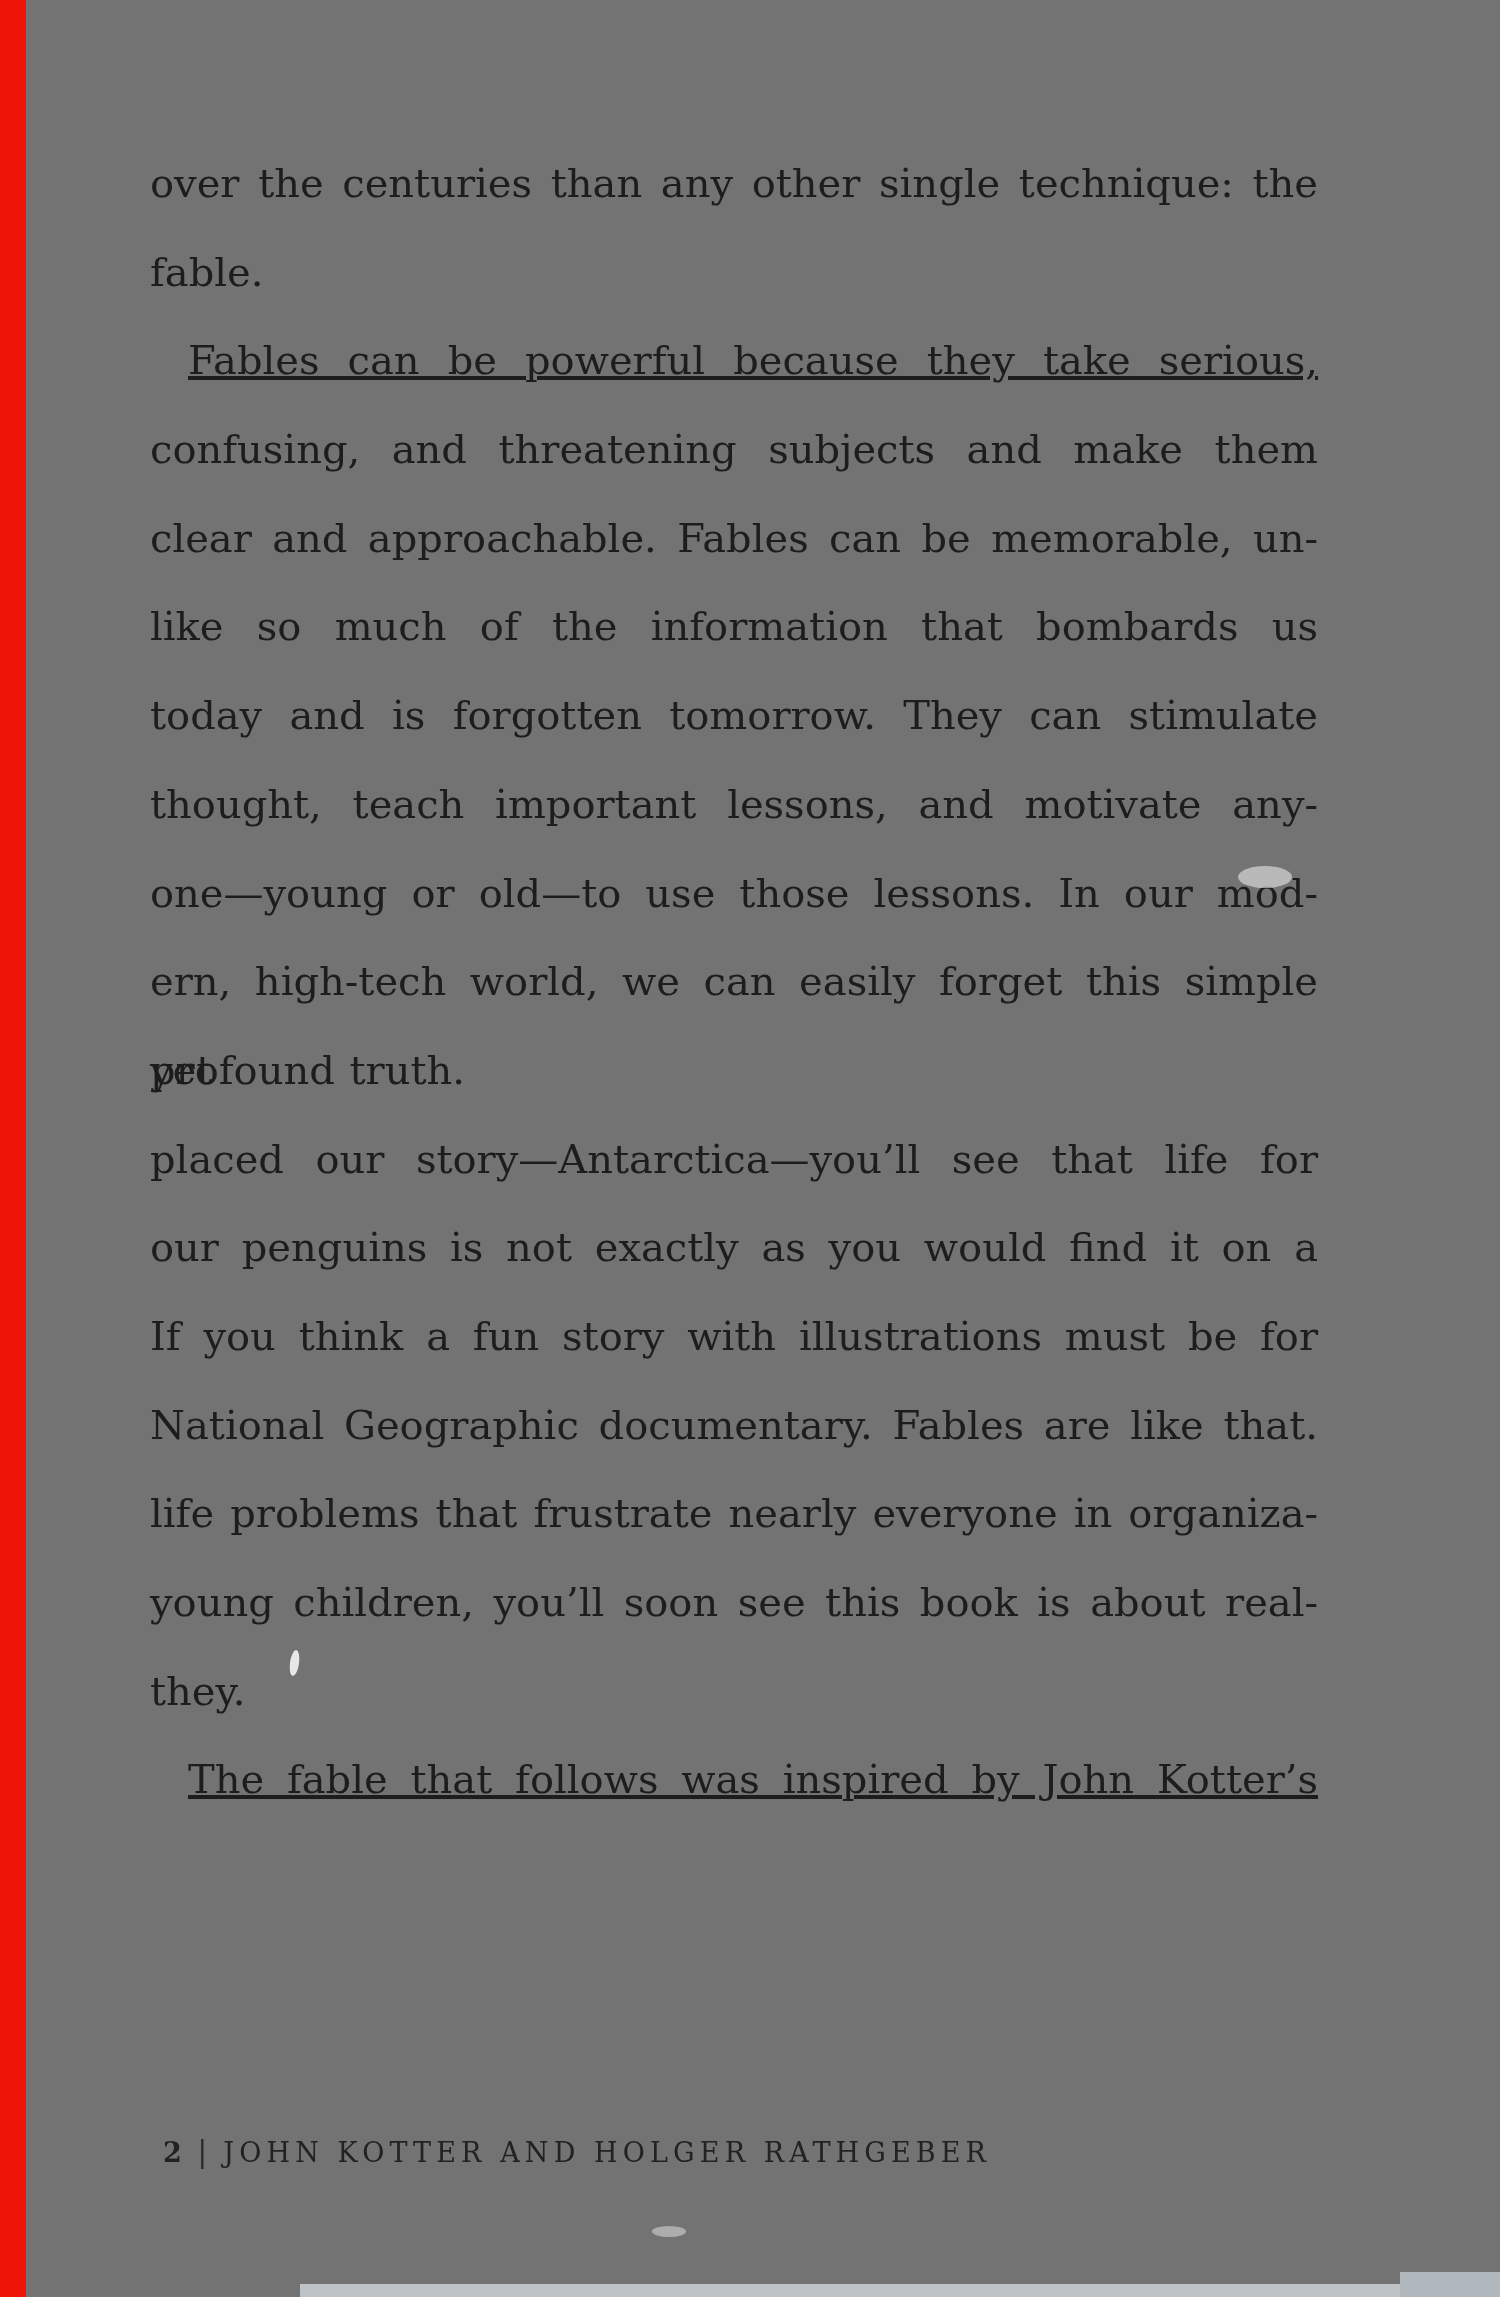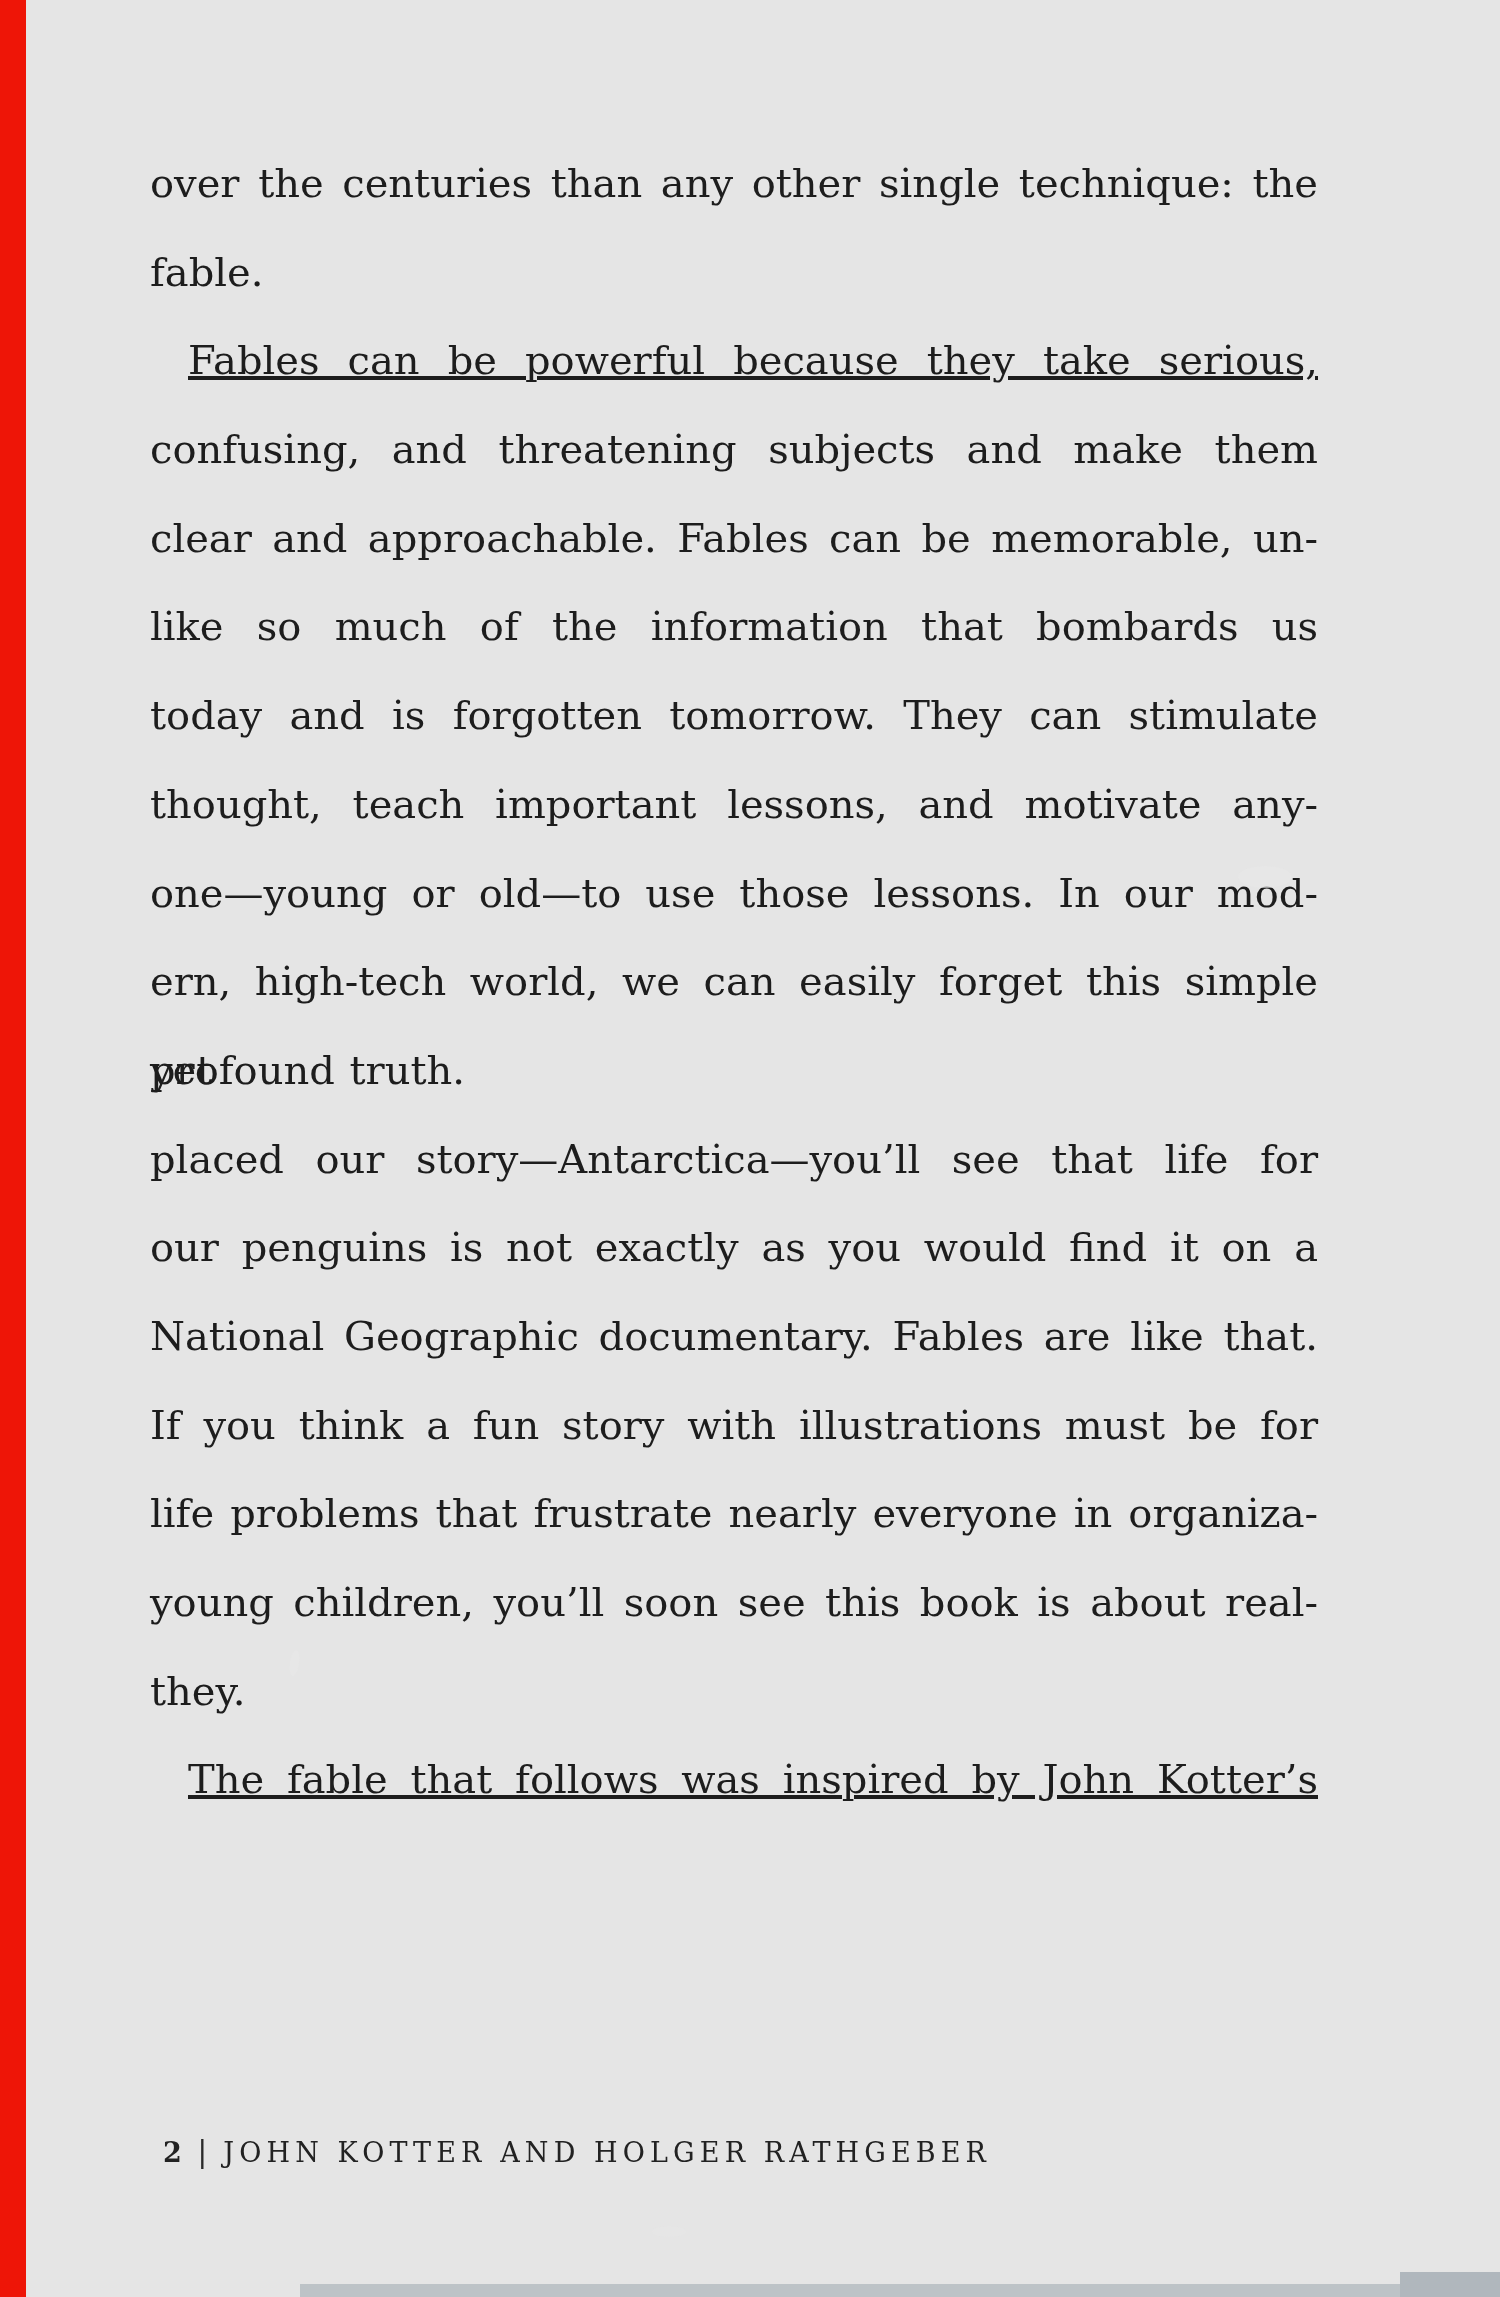--- a/index.html
+++ b/index.html
@@ -91,40 +91,40 @@
     position: absolute;
     border-radius: 50%;
   }
   #smudge-1 { left: 290px; top: 1650px; width: 9px;  height: 26px; transform: rotate(8deg); }
   #smudge-2 { left: 1238px; top: 866px; width: 54px; height: 22px; opacity: 0.6; }
   #smudge-3 { left: 652px;  top: 2226px; width: 34px; height: 11px; opacity: 0.5; }
 </style>
 </head>
 <body>
 
-<main id="page" style="background: #e5e5e5;">
+<main id="page" style="background: #737373;">
 
   <div id="edge-stripe" style="background: rgb(238, 21, 7);"></div>
 
   <section id="body-text" style="color: rgb(29, 29, 29);">
       <div class="body-line">over the centuries than any other single technique: the</div>
       <div class="body-line para-end">fable.</div>
       <div class="body-line indent">Fables can be powerful because they take serious,</div>
       <div class="body-line">confusing, and threatening subjects and make them</div>
       <div class="body-line">clear and approachable. Fables can be memorable, un-</div>
       <div class="body-line">like so much of the information that bombards us</div>
       <div class="body-line">today and is forgotten tomorrow. They can stimulate</div>
       <div class="body-line">thought, teach important lessons, and motivate any-</div>
       <div class="body-line">one—young or old—to use those lessons. In our mod-</div>
       <div class="body-line">ern, high-tech world, we can easily forget this simple yet</div>
       <div class="body-line para-end">profound truth.</div>
       <div class="body-line">placed our story—Antarctica—you’ll see that life for</div>
       <div class="body-line">our penguins is not exactly as you would find it on a</div>
+      <div class="body-line">If you think a fun story with illustrations must be for</div>
       <div class="body-line">National Geographic documentary. Fables are like that.</div>
-      <div class="body-line">If you think a fun story with illustrations must be for</div>
       <div class="body-line">life problems that frustrate nearly everyone in organiza-</div>
       <div class="body-line">young children, you’ll soon see this book is about real-</div>
       <div class="body-line para-end">they.</div>
       <div class="body-line indent">The fable that follows was inspired by John Kotter’s</div>
     </section>
 
   <footer id="footer">
     <span class="page-num">2</span>
     <span class="sep">|</span>
     <span class="running-title">JOHN KOTTER AND HOLGER RATHGEBER</span>

